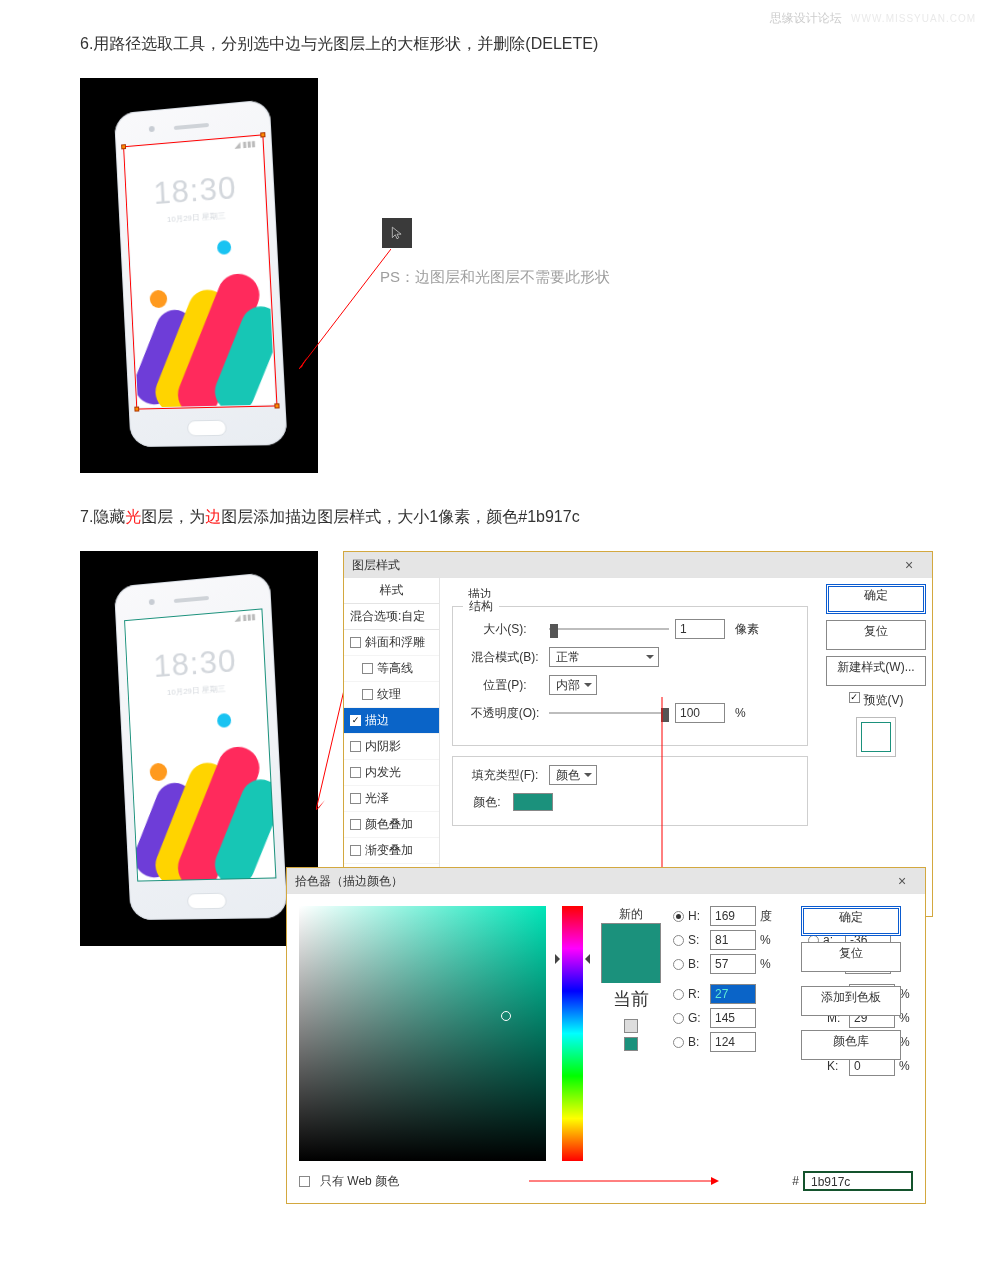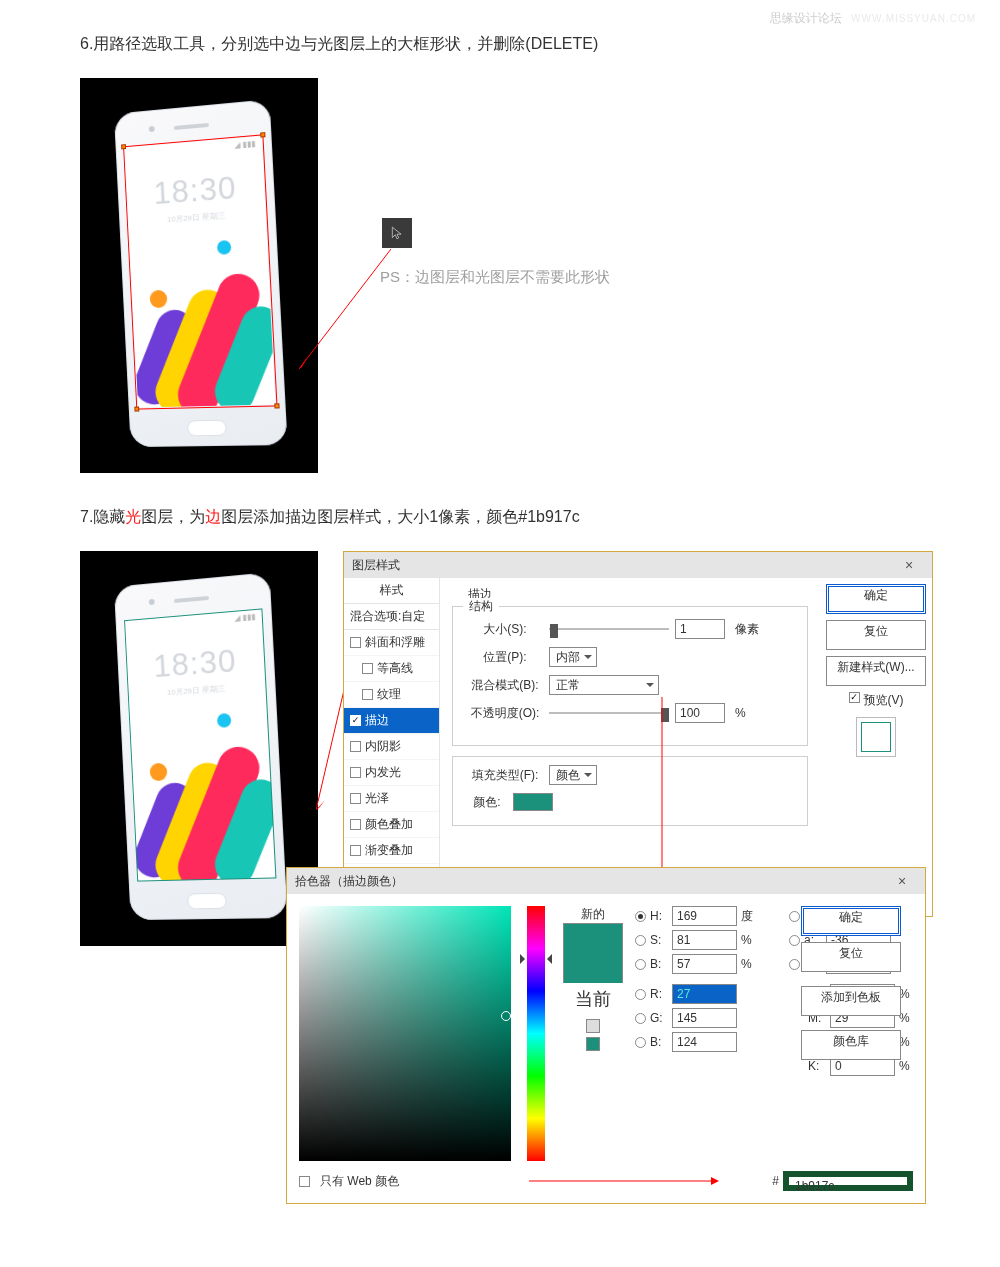--- a/index.html
+++ b/index.html
@@ -98,29 +98,29 @@
   .pc-sw .bot{height:29px;background:#1b917c}
   .lbl-cur{text-align:center;font-size:18px;margin-top:4px}
   .cube{width:14px;height:14px;border:1px solid #888;margin:8px auto 4px;background:#ddd;position:relative}
   .smallsw{width:14px;height:14px;border:1px solid #888;background:#1b917c;margin:0 auto}
 
   .vals{margin-left:4px}
   .vrow{display:flex;align-items:center;margin-bottom:4px;gap:4px}
   .radio{width:11px;height:11px;border:1px solid #888;border-radius:50%;position:relative}
   .radio.on::after{content:"";position:absolute;inset:2px;border-radius:50%;background:#333}
   .vlbl{width:18px}
-  .vbox{width:65px;height:20px;border:1px solid #888;padding:0 4px;line-height:18px;background:#fff}
+  .vbox{width:46px;height:20px;border:1px solid #888;padding:0 4px;line-height:18px;background:#fff}
   .vbox.selhl{background:#0a64c8;color:#5eead4}
   .vunit{width:14px}
   .vcol2{margin-left:26px}
   .pk-btns{width:112px;margin-left:auto}
 
   .pk-foot{display:flex;align-items:center;padding:0 12px 12px;gap:10px}
   .hexrow{margin-left:auto;display:flex;align-items:center;gap:4px}
-  .hexbox{width:130px;height:20px;border:6px solid #14532d;padding:0 6px;line-height:18px;background:#fff}
+  .hexbox{width:110px;height:20px;border:2px solid #14532d;padding:0 6px;line-height:18px;background:#fff}
 </style>
 </head>
 <body>
 
 <div class="watermark">
   <span>思缘设计论坛</span>
   <span class="wm2">WWW.MISSYUAN.COM</span>
 </div>
 
 <div class="step">
@@ -260,26 +260,26 @@
           <div class="legend">结构</div>
           <div class="fs-row">
             <span class="lbl">大小(S):</span>
             <div class="slider">
                 <span class="thumb" style="left:1px"></span>
               </div>
             <span class="numbox">1</span>
             <span class="unit">像素</span>
           </div>
           <div class="fs-row">
+            <span class="lbl">混合模式(B):</span>
+            <span class="select" style="width:110px">正常</span>
+          </div>
+          <div class="fs-row">
             <span class="lbl">位置(P):</span>
             <span class="select">内部</span>
-          </div>
-          <div class="fs-row">
-            <span class="lbl">混合模式(B):</span>
-            <span class="select" style="width:110px">正常</span>
           </div>
           <div class="fs-row">
             <span class="lbl">不透明度(O):</span>
             <div class="slider">
                 <span class="thumb" style="left:112px"></span>
               </div>
             <span class="numbox">100</span>
             <span class="unit">%</span>
           </div>
         </div>

